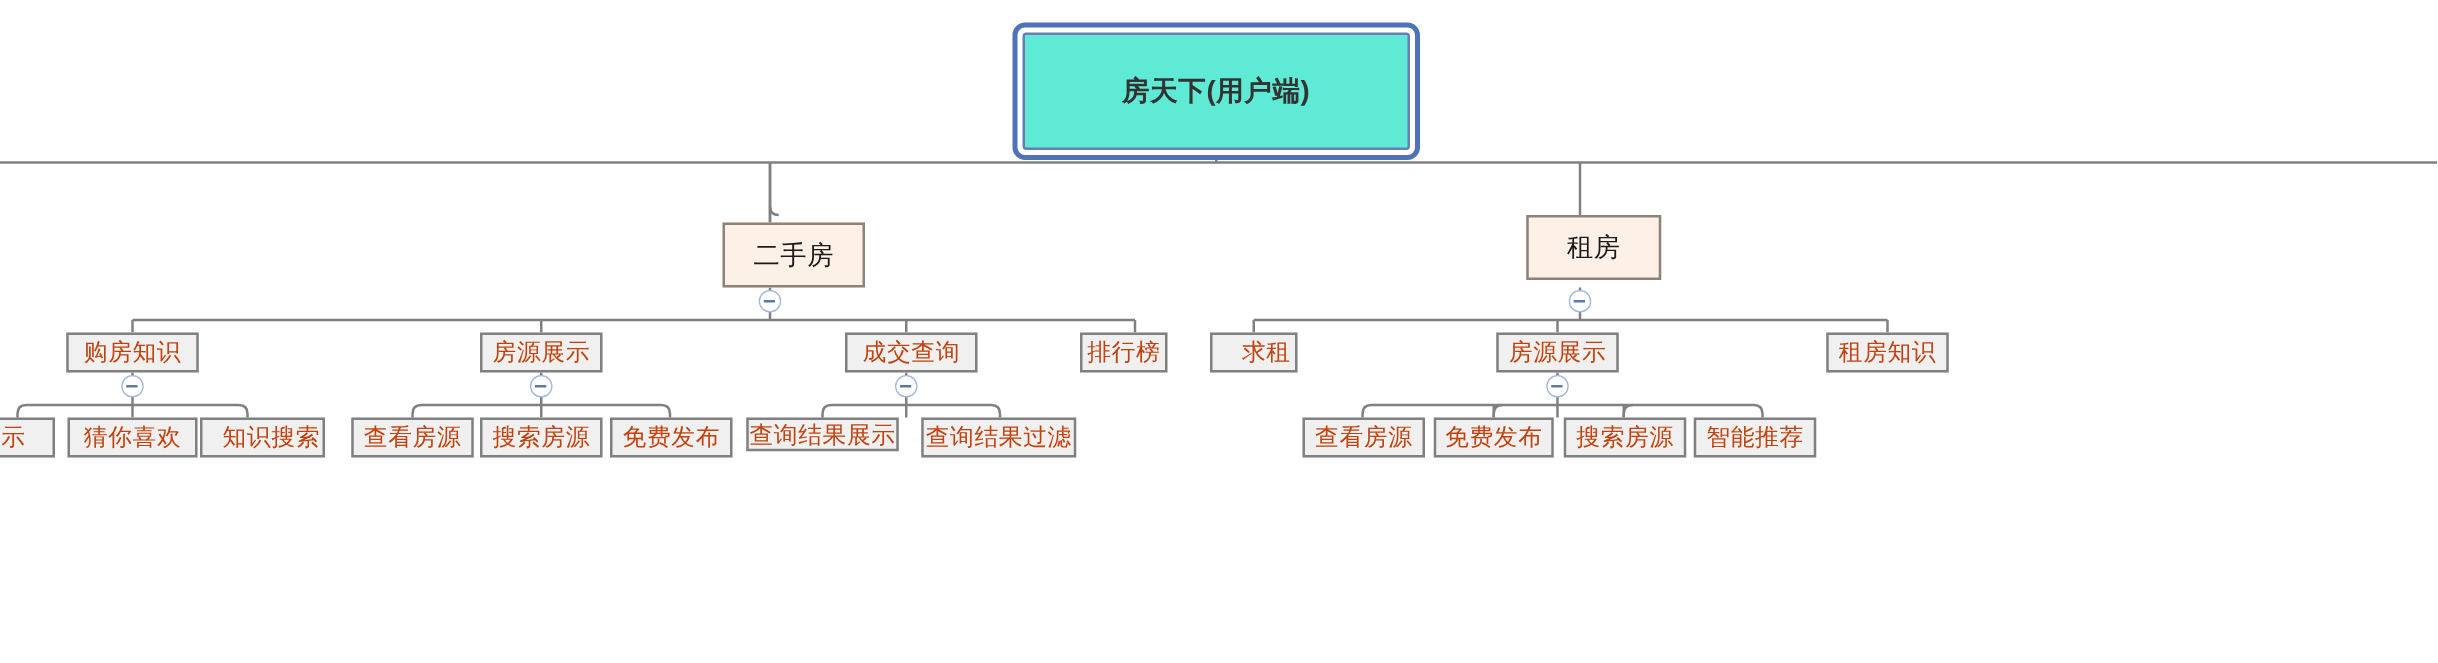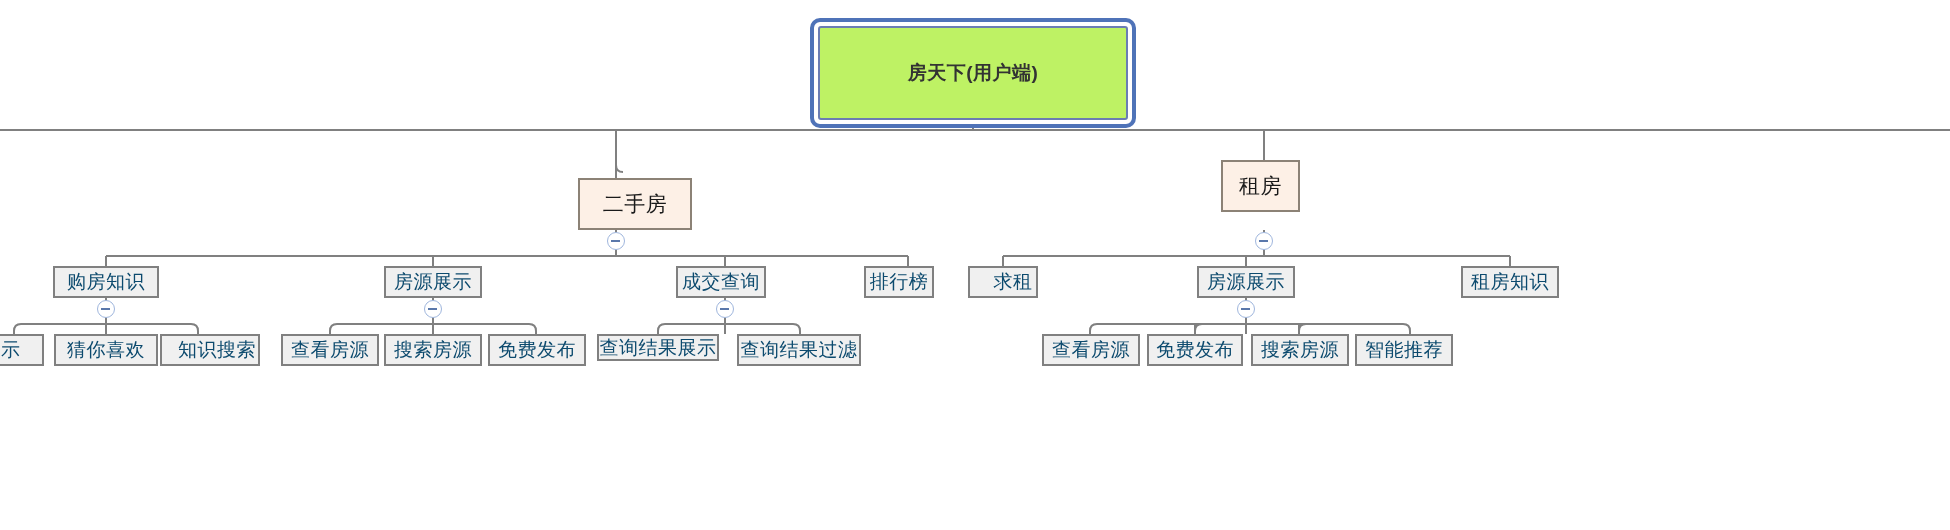--- a/index.html
+++ b/index.html
@@ -26,32 +26,32 @@
     pointer-events: none;
   }
   .node {
     position: absolute;
     box-sizing: border-box;
     display: flex;
     align-items: center;
     justify-content: center;
     text-align: center;
     white-space: nowrap;
-    color: #0c4a6e;
+    color: #c2410c;
     background: #f0f0f0;
     border: 2px solid #808080;
     font-size: 19px;
     letter-spacing: 0.5px;
     z-index: 5;
   }
   
   .node.root {
-    background: #bef264;
+    background: #5eead4;
     border: 2px solid #6b7db3;
-    font-size: 19px;
+    font-size: 22px;
     font-weight: bold;
     color: #333333;
     border-radius: 3px;
   }
   .root-selection {
     position: absolute;
     box-sizing: border-box;
     border: 4px solid #4f73b8;
     border-radius: 10px;
     background: transparent;
@@ -145,30 +145,30 @@
       <path d="M 1299 324 L 1299 334"></path>
     </g>
   </svg>
 
   <div class="root-selection" style="left:810px; top:18px; width:326px; height:110px;"></div>
   <div class="node root" style="left:818px; top:26px; width:310px; height:94px;">房天下(用户端)</div>
 
   <div class="node l2" style="left:578px; top:178px; width:114px; height:52px;">二手房</div>
   <div class="collapse-toggle" style="left:607px; top:232px;"></div>
 
-  <div class="node l2" style="left:1221px; top:160px; width:79px; height:52px;">租房</div>
+  <div class="node l2" style="left:1221px; top:172px; width:108px; height:52px;">租房</div>
   <div class="collapse-toggle" style="left:1255px; top:232px;"></div>
 
   <div class="node l3" style="left:53px; top:266px; width:106px; height:32px;">购房知识</div>
   <div class="collapse-toggle" style="left:97px; top:300px;"></div>
 
   <div class="node l3" style="left:384px; top:266px; width:98px; height:32px;">房源展示</div>
   <div class="collapse-toggle" style="left:424px; top:300px;"></div>
 
-  <div class="node l3" style="left:676px; top:266px; width:90px; height:32px;">成交查询</div>
+  <div class="node l3" style="left:676px; top:266px; width:106px; height:32px;">成交查询</div>
   <div class="collapse-toggle" style="left:716px; top:300px;"></div>
 
   <div class="node l3" style="left:864px; top:266px; width:70px; height:32px;">排行榜</div>
 
   <div class="node l3" style="left:968px; top:266px; width:70px; height:32px;padding-left:20px;">求租</div>
 
   <div class="node l3" style="left:1197px; top:266px; width:98px; height:32px;">房源展示</div>
   <div class="collapse-toggle" style="left:1237px; top:300px;"></div>
 
   <div class="node l3" style="left:1461px; top:266px; width:98px; height:32px;">租房知识</div>

